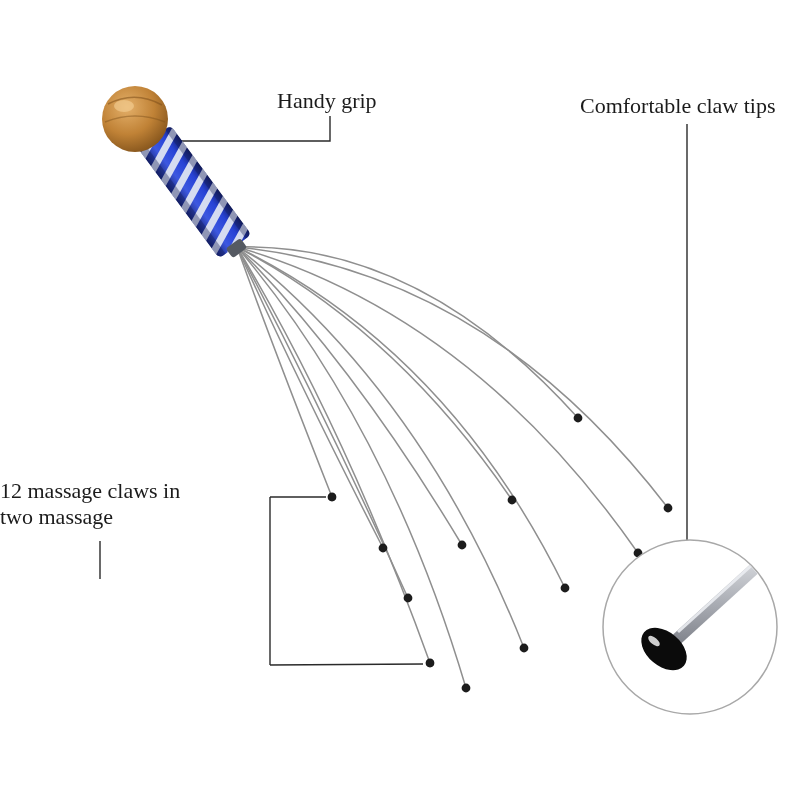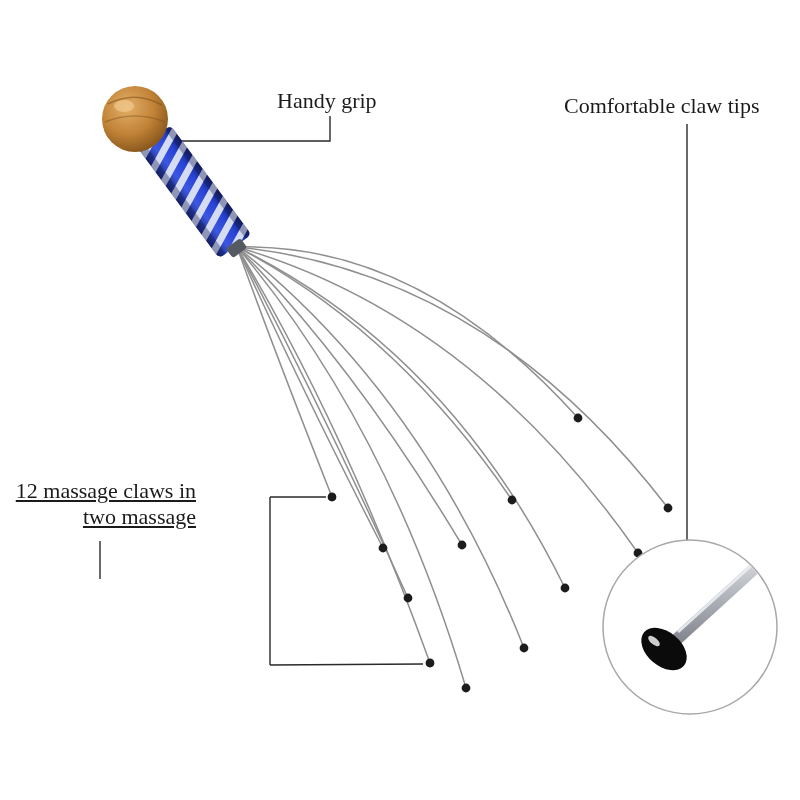--- a/index.html
+++ b/index.html
@@ -14,21 +14,21 @@
     --text:#1b1b1b;
     --bg:#ffffff;
   }
   html,body{margin:0;padding:0;}
   body{
     width:800px;height:800px;overflow:hidden;background:var(--bg);
     font-family:"Liberation Serif", serif;color:var(--text);
   }
   .stage{position:relative;width:652px;height:800px;background:var(--bg);}
   .label{position:absolute;font-size:22px;line-height:26px;color:var(--text);white-space:nowrap;}
-  .label.center{text-align:right;white-space:normal;text-decoration:underline;}
+  .label.center{text-align:left;white-space:normal;}
   svg{position:absolute;left:0;top:0;}
   .leader{stroke:var(--line);stroke-width:1.4;fill:none;}
   .wire{stroke:var(--wire);stroke-width:1.5;fill:none;}
   .tip{fill:var(--tip);}
   .marker-dot{fill:#111;}
 </style>
 </head>
 <body>
 
 <div class="stage">
@@ -131,20 +131,20 @@
         <line x1="766" y1="558" x2="676" y2="640" stroke="url(#rodGrad)" stroke-width="12"></line>
         <line x1="764" y1="554" x2="678" y2="632" stroke="#eceef2" stroke-width="3" opacity="0.9"></line>
         <ellipse cx="664" cy="649" rx="26" ry="17" transform="rotate(40 664 649)" fill="#0b0b0b"></ellipse>
         <ellipse cx="654" cy="641" rx="7" ry="3.4" transform="rotate(40 654 641)" fill="#ffffff" opacity="0.8"></ellipse>
       </g>
     </g>
   </svg>
 
   <div class="label" style="left:277px; top:88px;">Handy grip</div>
 
-  <div class="label" style="left:564px; top:93px;">Comfortable claw tips</div>
+  <div class="label" style="left:580px; top:93px;">Comfortable claw tips</div>
 
   <div class="label center" style="left:0px; top:478px; width:196px;">
     <div>12 massage claws in</div>
     <div>two massage</div>
   </div>
 
 </div>
 
 </body></html>

